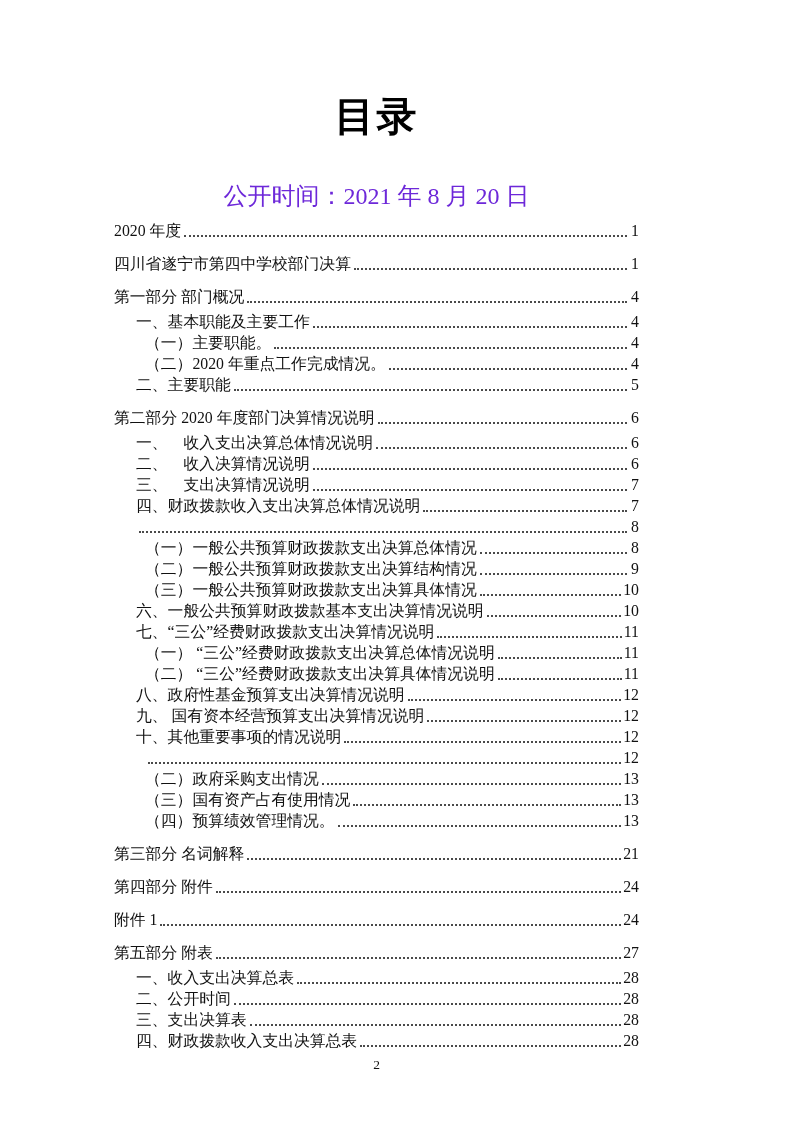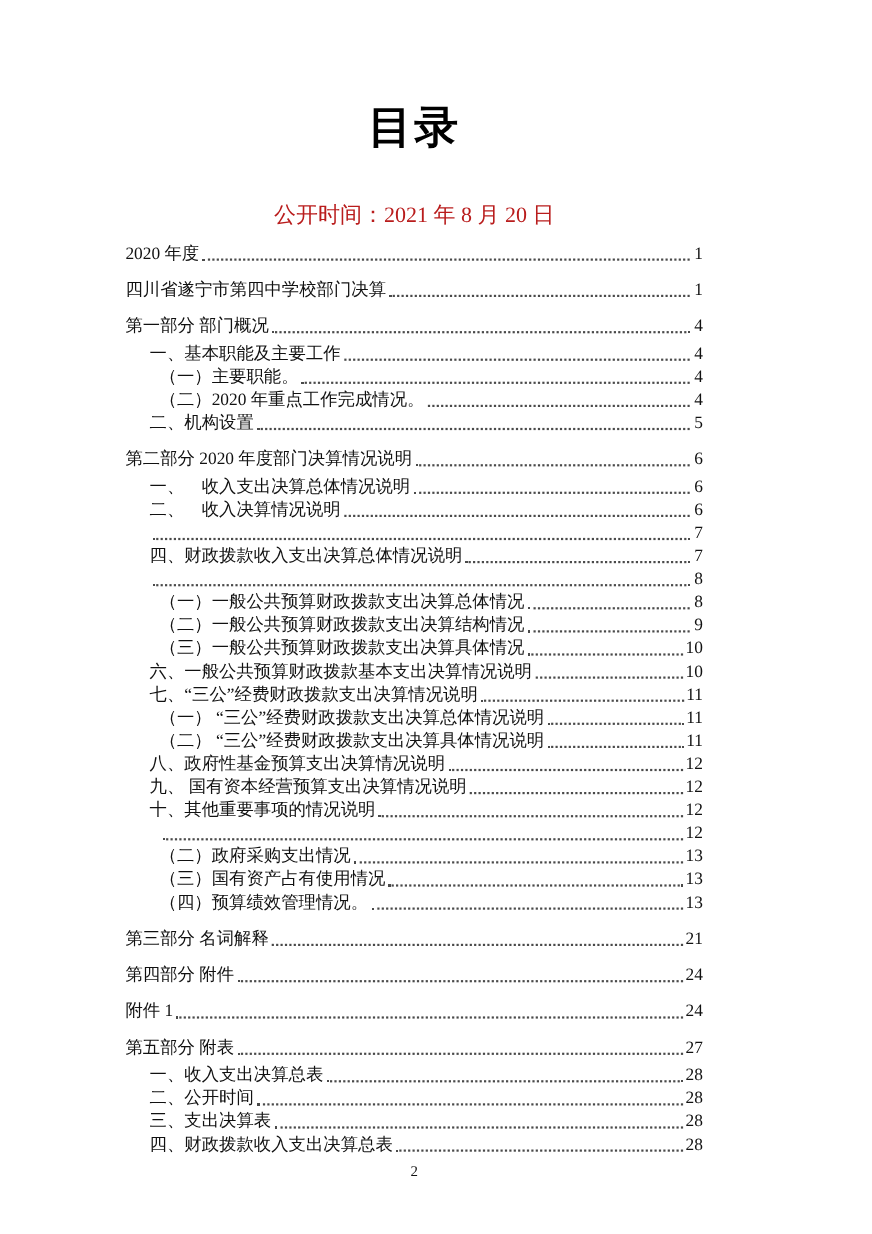--- a/index.html
+++ b/index.html
@@ -20,25 +20,25 @@
     text-align: center;
     font-family: "Liberation Sans", "DejaVu Sans", sans-serif;
     font-weight: bold;
     font-size: 40px;
     line-height: 48px;
     letter-spacing: 2px;
     color: #000;
   }
   .publish-time {
     text-align: center;
-    font-size: 20px;
+    font-size: 24px;
     line-height: 24px;
     margin-top: 44px;
     margin-bottom: 11px;
-    color: #b91c1c;
+    color: #6d28d9;
   }
   .toc {
     margin-top: 0;
   }
   .entry {
     display: flex;
     align-items: flex-end;
     font-size: 15.8px;
     line-height: 21px;
     color: #111;
@@ -100,40 +100,41 @@
     <span class="label">（一）主要职能。</span>
     <span class="dots"></span>
     <span class="pg">4</span>
   </div>
       <div class="entry l2">
     <span class="label">（二）2020 年重点工作完成情况。</span>
     <span class="dots"></span>
     <span class="pg">4</span>
   </div>
       <div class="entry l1">
-    <span class="label">二、机构设置</span>
+    <span class="label">二、主要职能</span>
     <span class="dots"></span>
     <span class="pg">5</span>
   </div>
       <div class="entry l0">
     <span class="label">第二部分 2020 年度部门决算情况说明</span>
     <span class="dots"></span>
     <span class="pg">6</span>
   </div>
       <div class="entry l1">
     <span class="label">一、　收入支出决算总体情况说明</span>
     <span class="dots"></span>
     <span class="pg">6</span>
   </div>
       <div class="entry l1">
     <span class="label">二、　收入决算情况说明</span>
     <span class="dots"></span>
     <span class="pg">6</span>
   </div>
       <div class="entry l1">
+    <span class="label">三、　支出决算情况说明</span>
     <span class="dots"></span>
     <span class="pg">7</span>
   </div>
       <div class="entry l1">
     <span class="label">四、财政拨款收入支出决算总体情况说明</span>
     <span class="dots"></span>
     <span class="pg">7</span>
   </div>
       <div class="entry l1">
     <span class="dots"></span>

